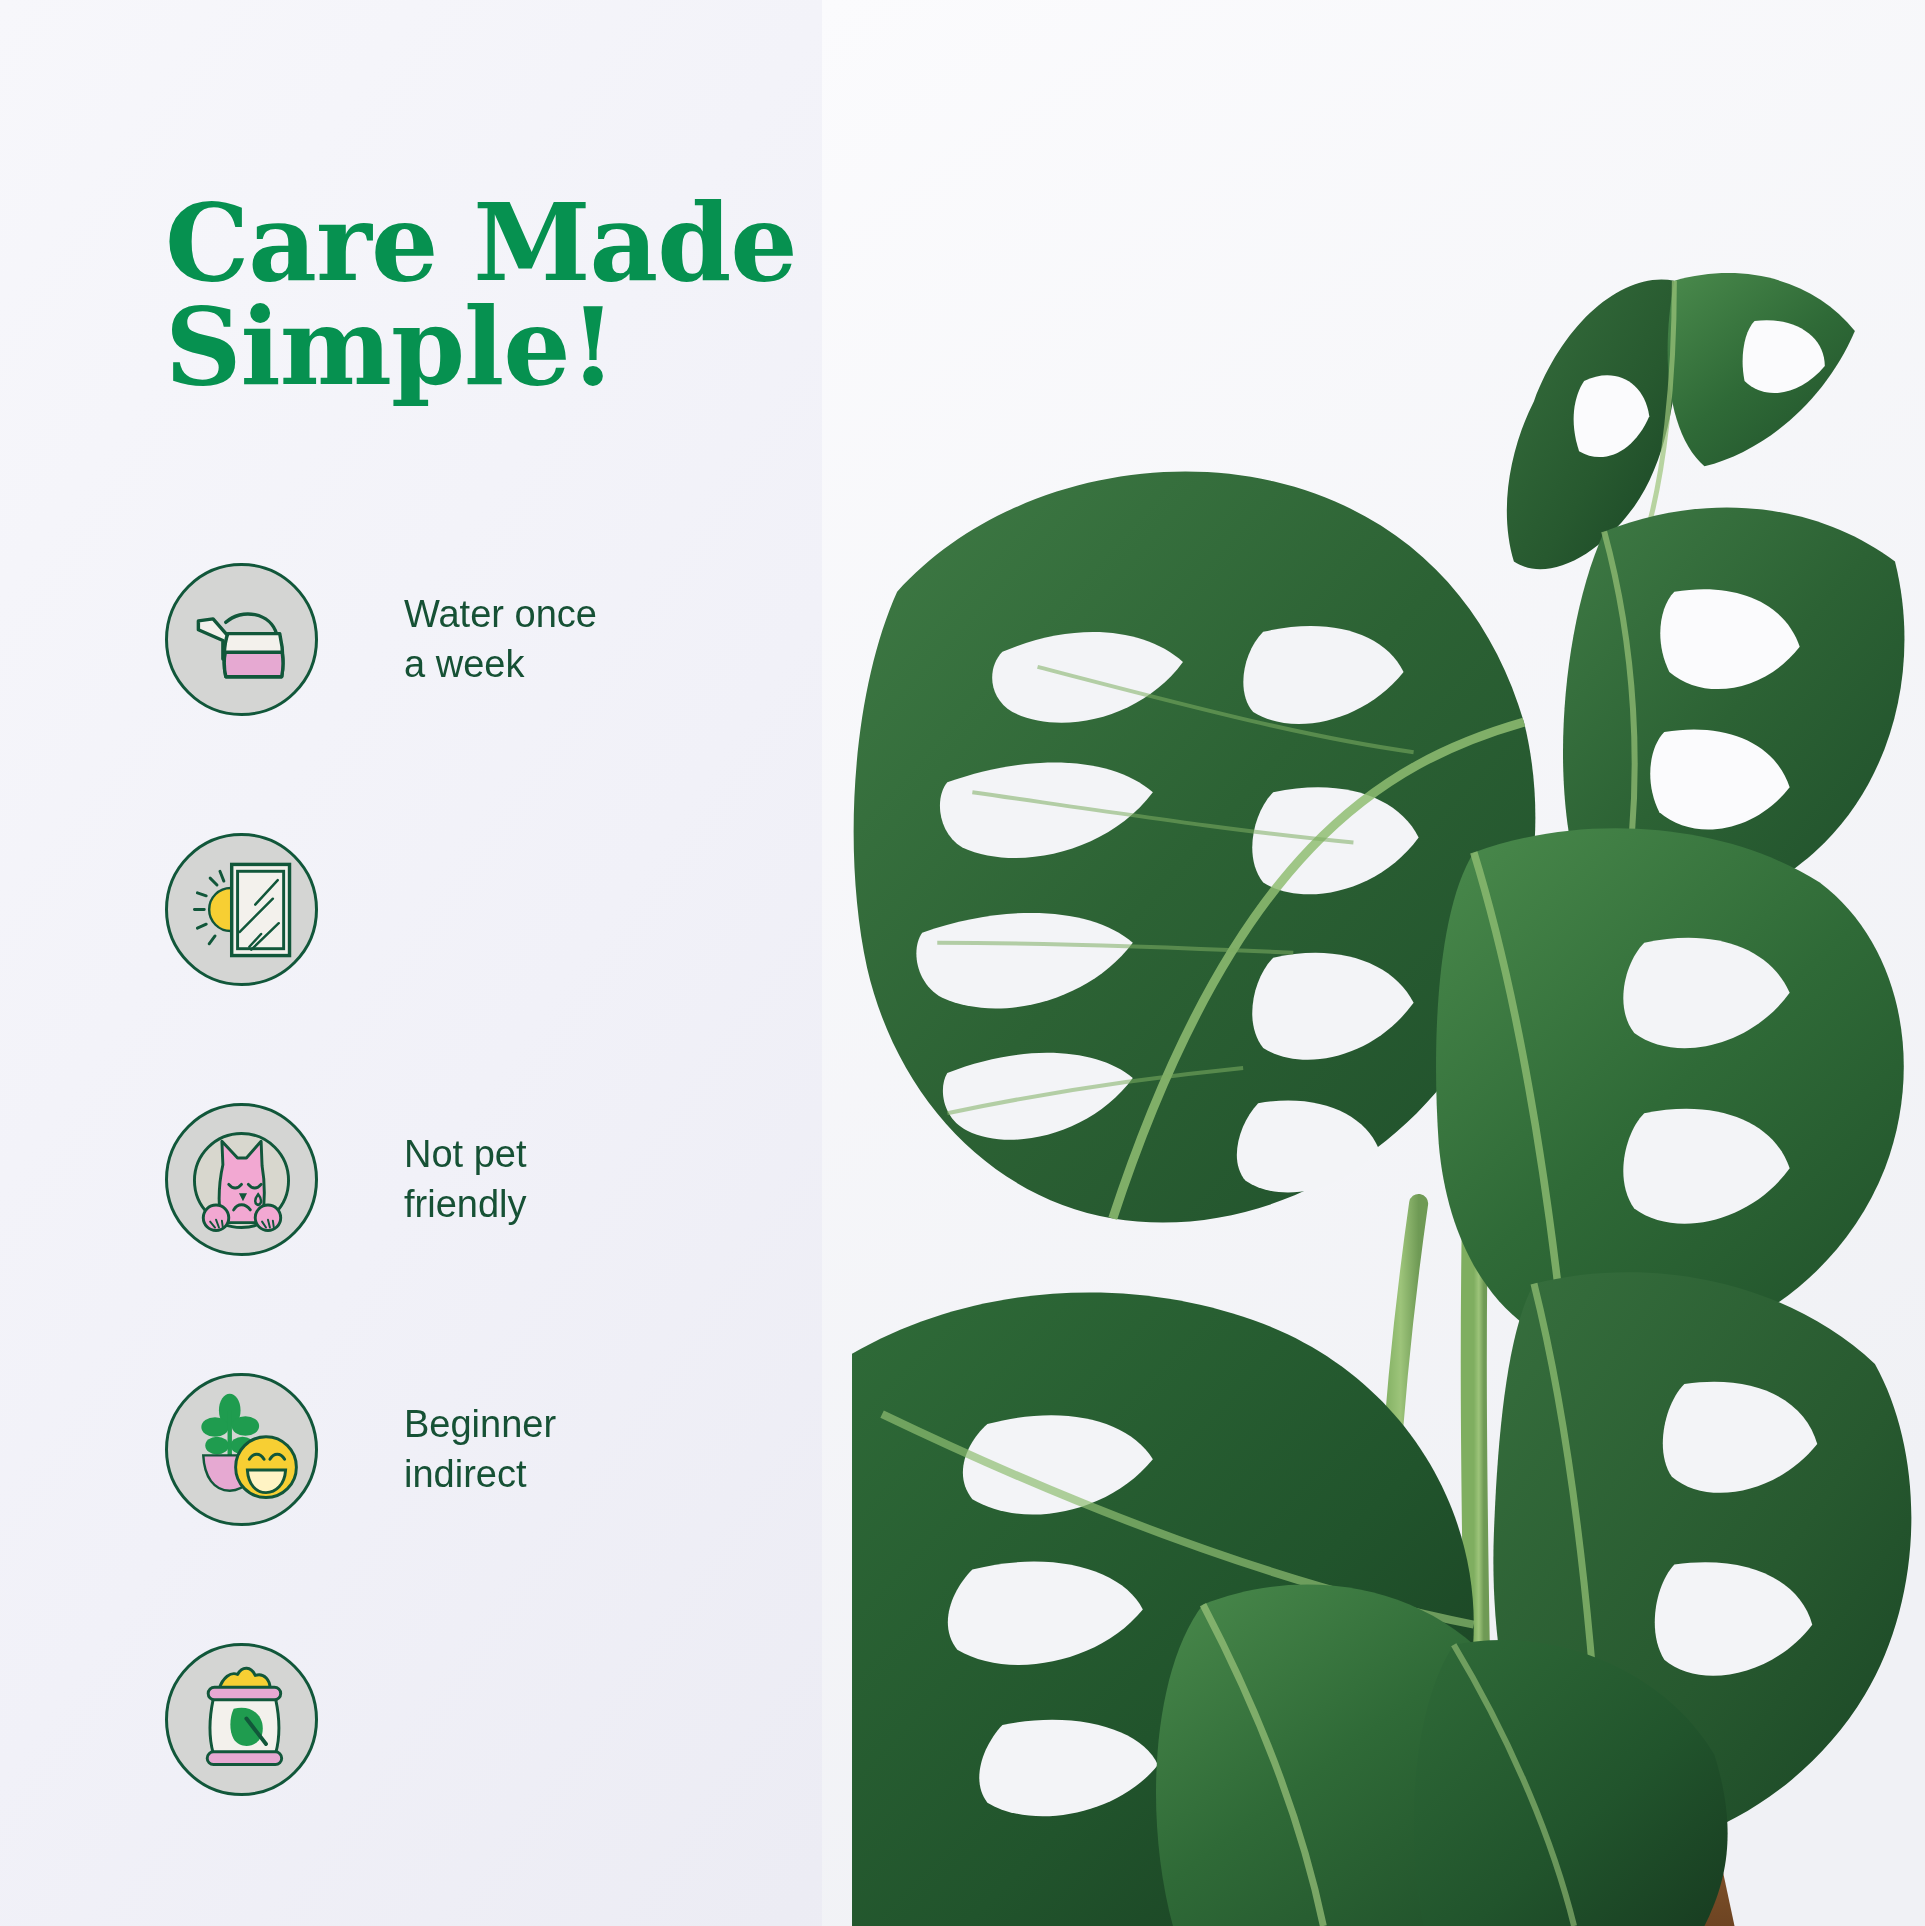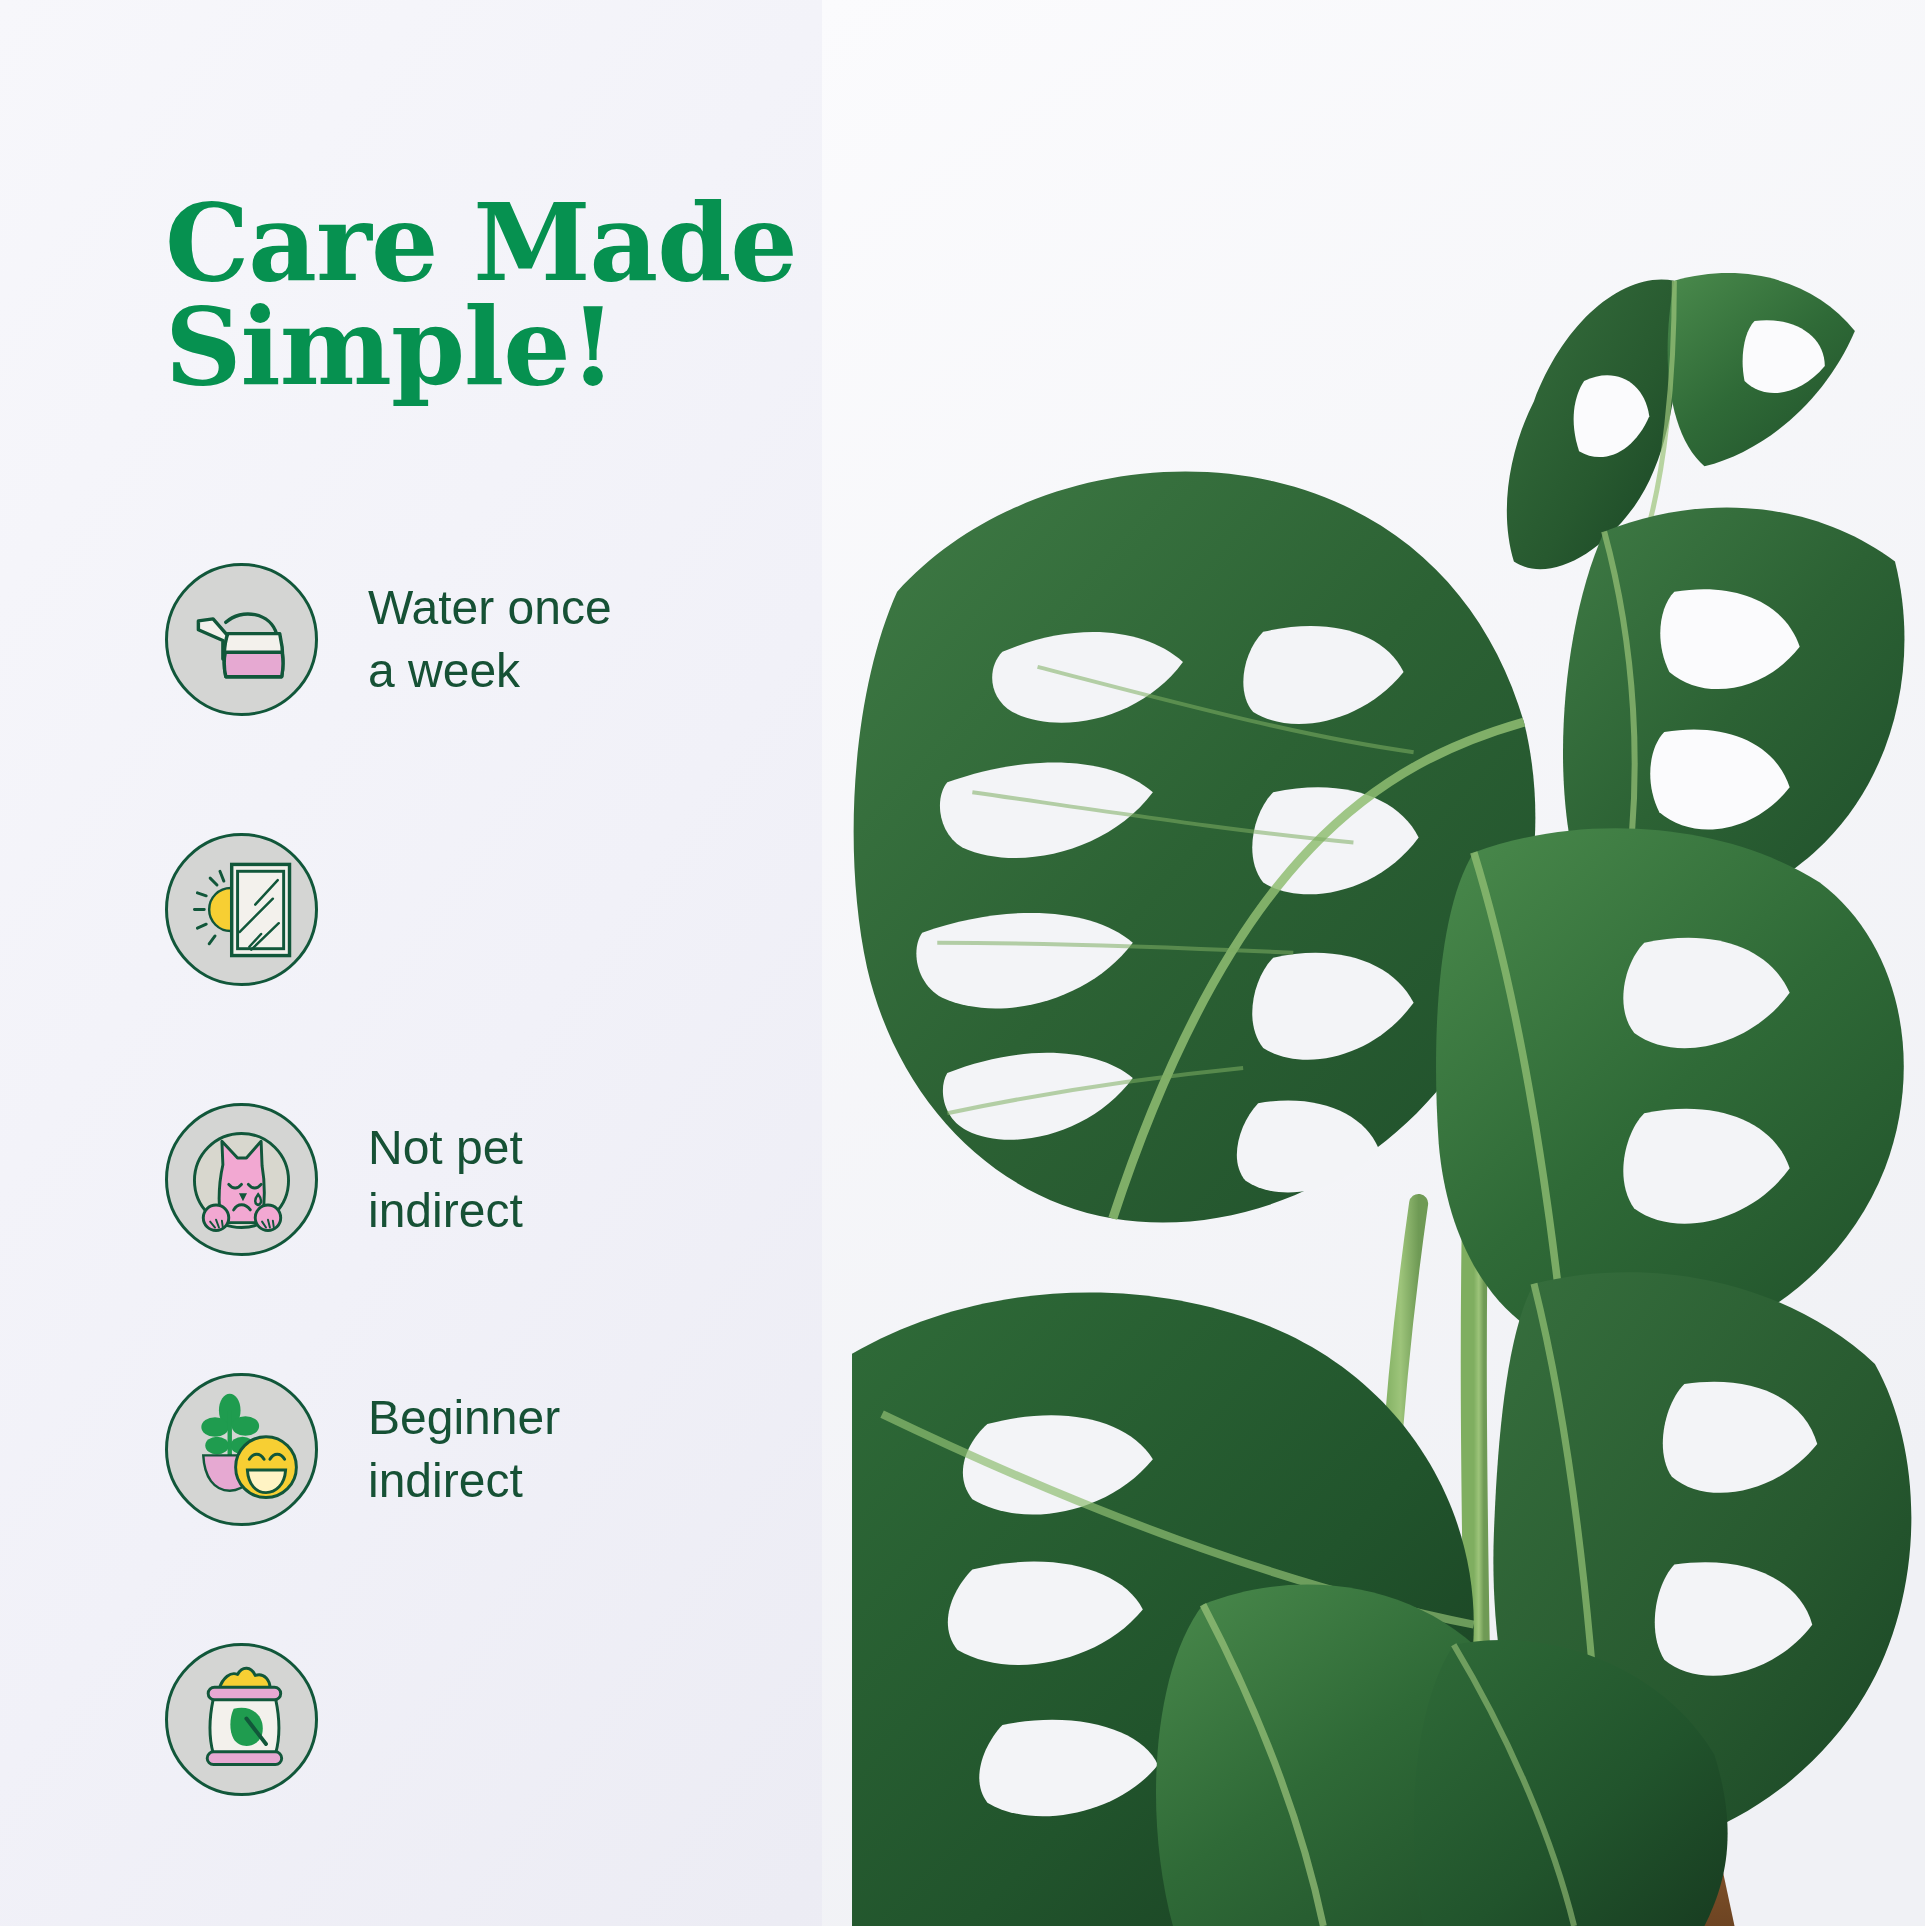--- a/index.html
+++ b/index.html
@@ -50,23 +50,23 @@
     width:153px;height:153px;flex:0 0 153px;
     border-radius:50%;
     background:#d4d5d3;
     border:3.5px solid #11573a;
     box-sizing:border-box;
     position:relative;
     overflow:hidden;
   }
   .icon-badge svg{position:absolute;left:0;top:0;width:100%;height:100%;}
   .care-label{
-    margin-left:50px;
+    margin-left:86px;
     color:#165135;
-    font-size:48px;
+    font-size:38px;
     line-height:1.30;
     letter-spacing:0px;
     white-space:pre-line;
     font-weight:400;
   }
 </style>
 </head>
 <body>
 
 <div class="card">
@@ -263,21 +263,21 @@
           <g stroke="#11573a" stroke-width="6" fill="none" stroke-linecap="round">
             <path d="M124 160 C 132 170 142 170 150 160"></path>
             <path d="M164 160 C 172 170 182 170 190 160"></path>
             <path d="M148 180 L 158 180 L 153 190 Z" fill="#11573a" stroke-width="4"></path>
             <path d="M134 212 C 142 198 158 198 168 212"></path>
             <path d="M184 180 C 192 190 192 200 184 202 C 176 200 176 190 184 180 Z" stroke-width="5"></path>
           </g>
         </svg>
       </div>
       <div class="care-label">Not pet
-indirect</div>
+friendly</div>
     </div>
 
     <div class="care-row">
       <div class="icon-badge">
         <svg viewBox="0 0 300 300" aria-hidden="true">
           <g stroke="#11573a" stroke-width="5">
             <ellipse cx="126" cy="70" rx="22" ry="34" fill="#1f9c4f" stroke="none"></ellipse>
             <ellipse cx="96" cy="104" rx="28" ry="20" fill="#1f9c4f" stroke="none"></ellipse>
             <ellipse cx="158" cy="102" rx="28" ry="20" fill="#1f9c4f" stroke="none"></ellipse>
             <ellipse cx="100" cy="142" rx="24" ry="18" fill="#1f9c4f" stroke="none"></ellipse>

